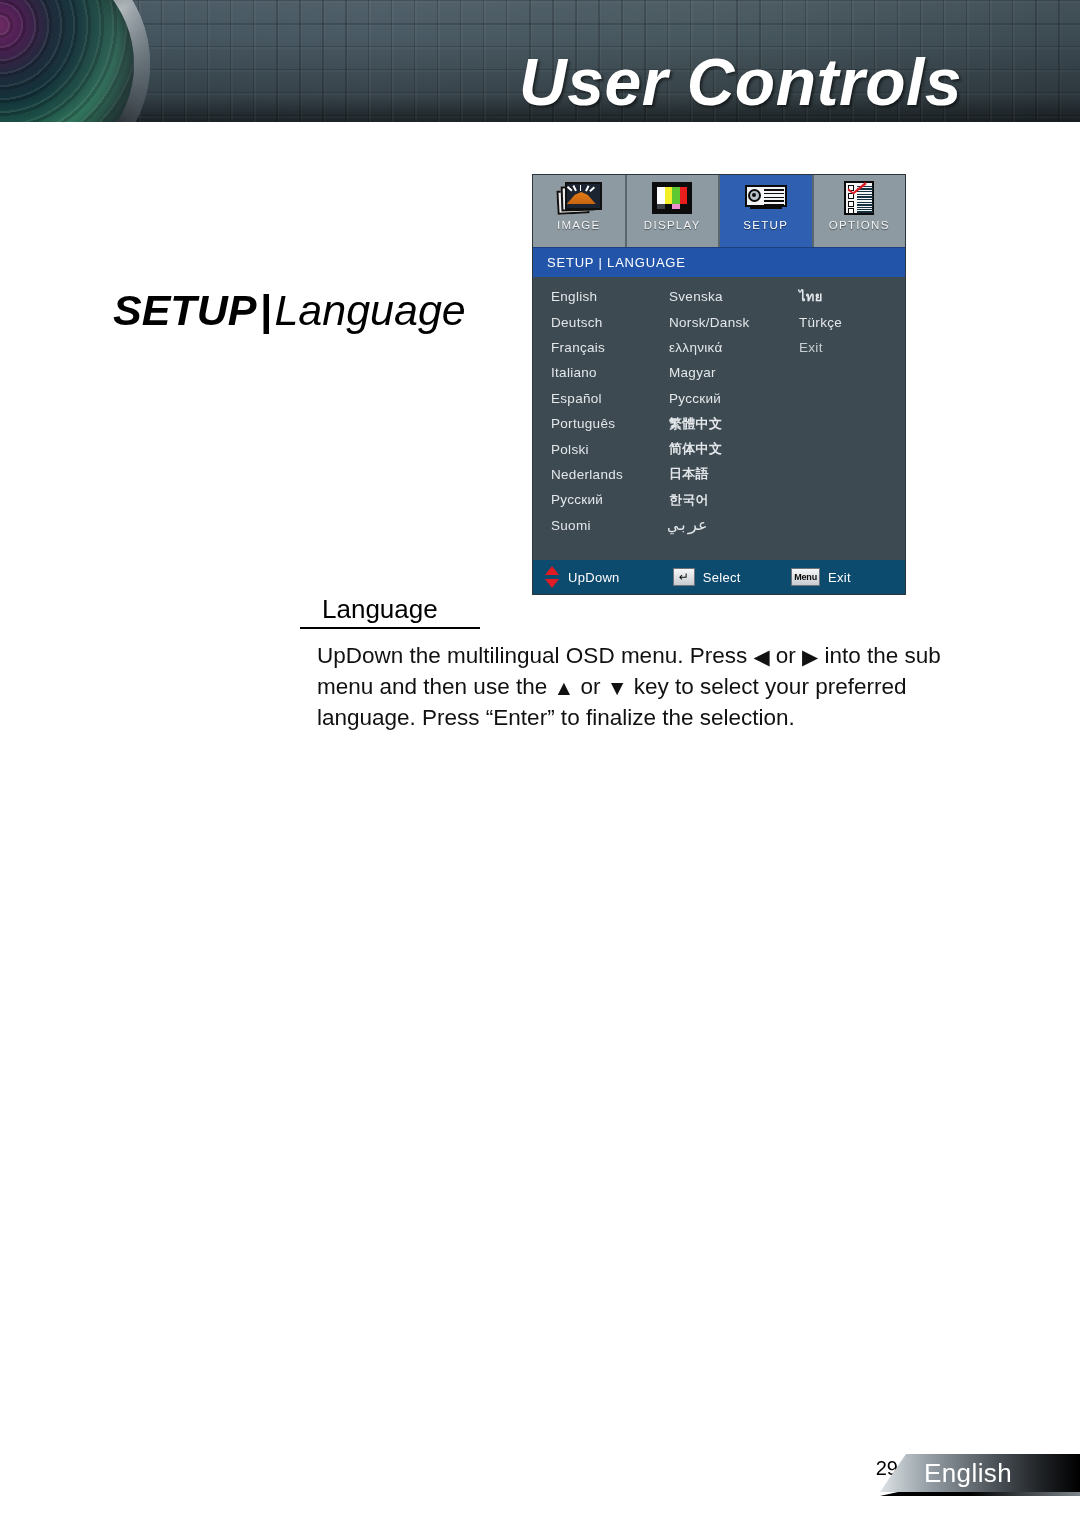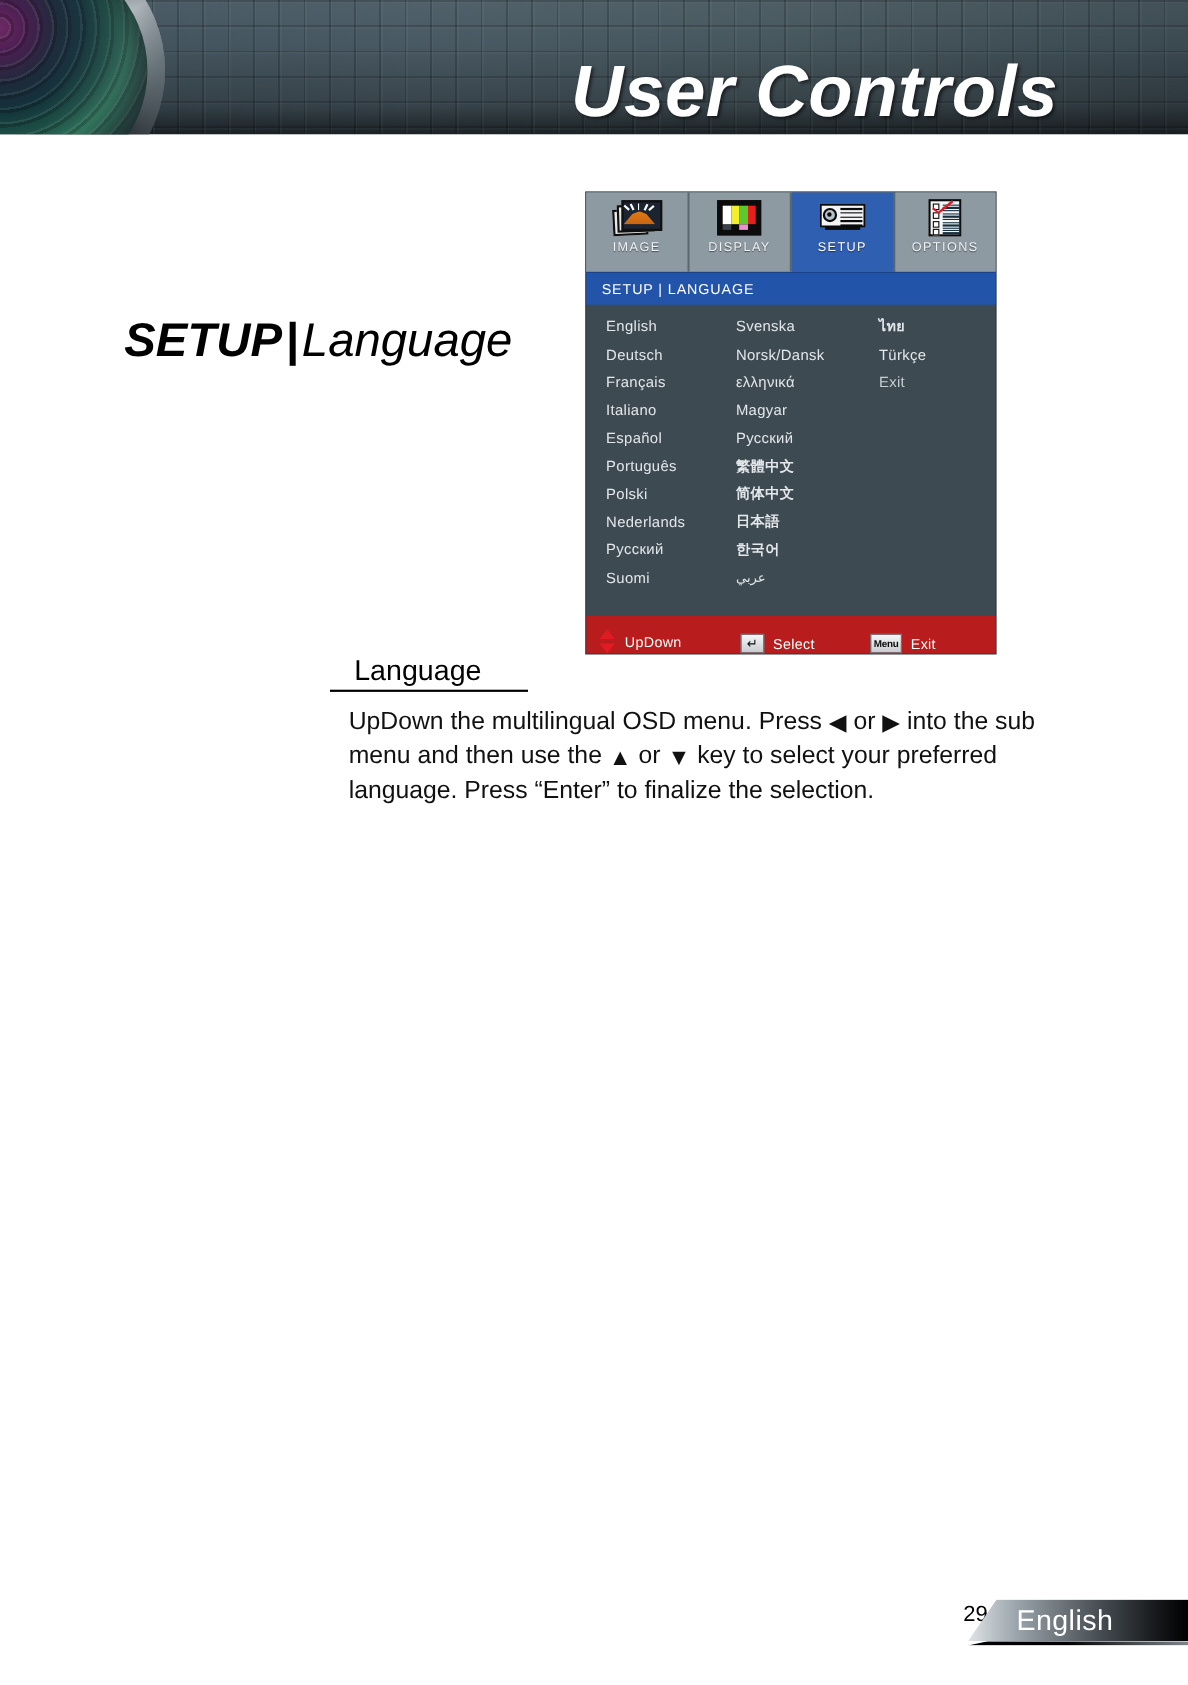--- a/index.html
+++ b/index.html
@@ -266,23 +266,23 @@
   .osd-col.c2 { width: 130px; }
   .osd-col.c3 { width: 106px; }
   .osd-col.cjk { font-family: "DejaVu Sans", sans-serif; font-size: 13px; font-weight: bold; }
   .osd-col.dim { color: #c7ced2; }
 
   .osd-footer {
     position: absolute;
     left: 0; bottom: 0;
     width: 372px;
     height: 34px;
-    background: #b91c1c;
+    background: #0c4a6e;
     display: flex;
-    align-items: flex-end;
+    align-items: center;
     color: #ffffff;
     font-size: 13px;
   }
   .foot-item { display: flex; align-items: center; }
   .foot-item.f1 { width: 148px; padding-left: 12px; box-sizing: border-box; }
   .foot-item.f2 { width: 126px; }
   .foot-item.f3 { width: 121px; }
   .foot-label { margin-left: 8px; letter-spacing: 0.3px; }
   .updown-icon {
     width: 15px; height: 22px; position: relative;
@@ -538,21 +538,21 @@
       <div class="osd-col c2 cjk">日本語</div>
       <div class="osd-col c3"></div>
     </div>
     <div class="osd-row">
       <div class="osd-col c1">Русский</div>
       <div class="osd-col c2 cjk">한국어</div>
       <div class="osd-col c3"></div>
     </div>
     <div class="osd-row">
       <div class="osd-col c1">Suomi</div>
-      <div class="osd-col c2" style="font-family:Liberation Sans, sans-serif;font-size:12px;">عربي</div>
+      <div class="osd-col c2" style="font-family:Liberation Mono, monospace;font-size:16px;">عربي</div>
       <div class="osd-col c3"></div>
     </div>
   </div>
 
   <div class="osd-footer">
     <div class="foot-item f1">
       <div class="updown-icon">
         <div class="ua"></div>
           <div class="da"></div>
       </div>

